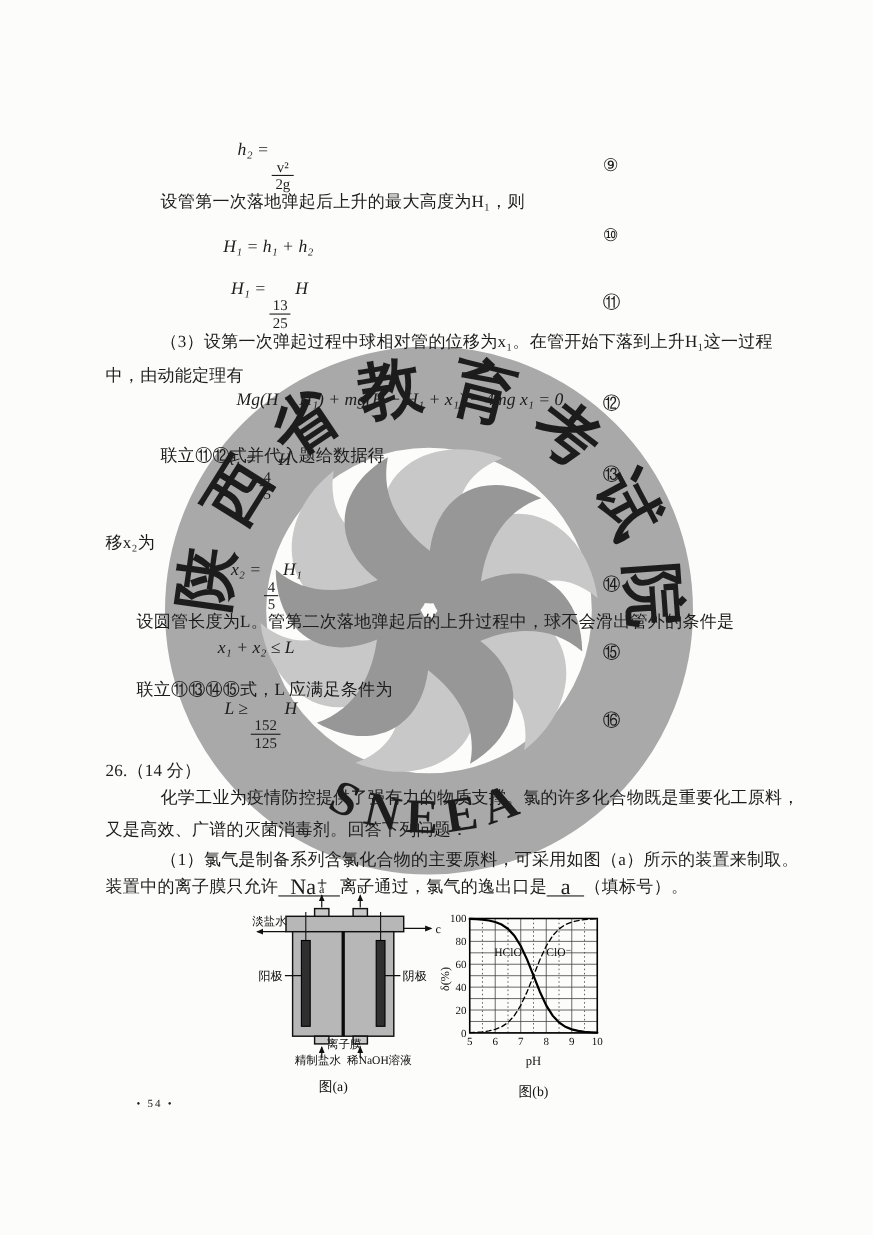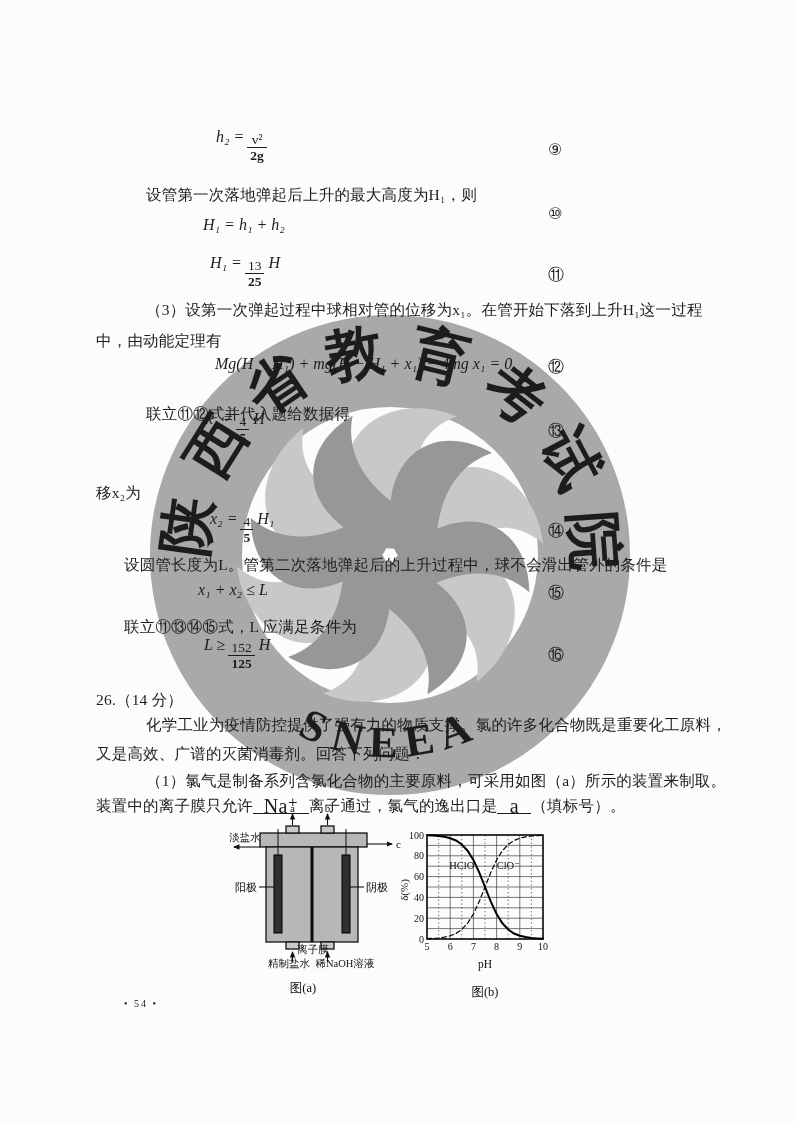--- a/index.html
+++ b/index.html
@@ -2,22 +2,22 @@
 <html><head>
 <meta charset="utf-8">
 <style>
   html,body{margin:0;padding:0;background:#e8e8e8;}
   .page{position:relative;width:794px;height:1123px;margin:0 auto;background:#fcfcfb;overflow:hidden;
         font-family:"Liberation Serif","DejaVu Serif","DejaVu Sans",serif;color:#1c1c1c;}
   .abs{position:absolute;white-space:nowrap;}
   .cjk{font-size:15.5px;letter-spacing:0.2px;}
   .eq{position:absolute;display:flex;align-items:flex-start;font-style:italic;font-size:16px;white-space:nowrap;}
   .frac{display:inline-flex;flex-direction:column;align-items:center;font-style:normal;
-        font-size:13.5px;line-height:1.12;margin:4px 3px;}
-  .frac .den{border-top:1.2px solid #1c1c1c;font-weight:bold;}
+        font-size:13.5px;line-height:1.12;margin:16px 3px;}
+  .frac .den{border-top:1.2px solid #1c1c1c;}
   .frac span{padding:0 3px;}
   .eq .tail{margin-left:1px;}
   .tag{position:absolute;font-size:16px;font-family:"DejaVu Sans",sans-serif;color:#1c1c1c;}
   .ans{display:inline-block;text-align:center;border-bottom:1.4px solid #1c1c1c;
        font-size:20px;line-height:14px;vertical-align:-2px;padding:0 2px;}
   .pageno{font-size:10px;letter-spacing:2px;}
   svg text{font-family:"Liberation Serif","DejaVu Serif","DejaVu Sans",serif;fill:#111;}
   #wm{position:absolute;left:140px;top:305px;z-index:0;opacity:0.95;}
   .content{position:absolute;inset:0;z-index:2;}
 </style>
@@ -66,21 +66,21 @@
     <div class="eq" style="left:216px;top:128px">
       <span>h₂ =</span>
       <span class="frac">
           <span>v²</span>
           <span class="den">2g</span>
         </span>
       <span class="tail"></span>
     </div>
     <span class="tag" style="left:548px;top:140px">⑨</span>
 
-    <div class="abs cjk" style="left:146px;top:185px">设管第一次落地弹起后上升的最大高度为H₁，则</div>
+    <div class="abs cjk" style="left:146px;top:173px">设管第一次落地弹起后上升的最大高度为H₁，则</div>
 
     <div class="eq" style="left:203px;top:216px">
       <span>H₁ = h₁ + h₂</span>
     </div>
     <span class="tag" style="left:548px;top:204px">⑩</span>
 
 
     <div class="eq" style="left:210px;top:254px">
       <span>H₁ =</span>
       <span class="frac">

